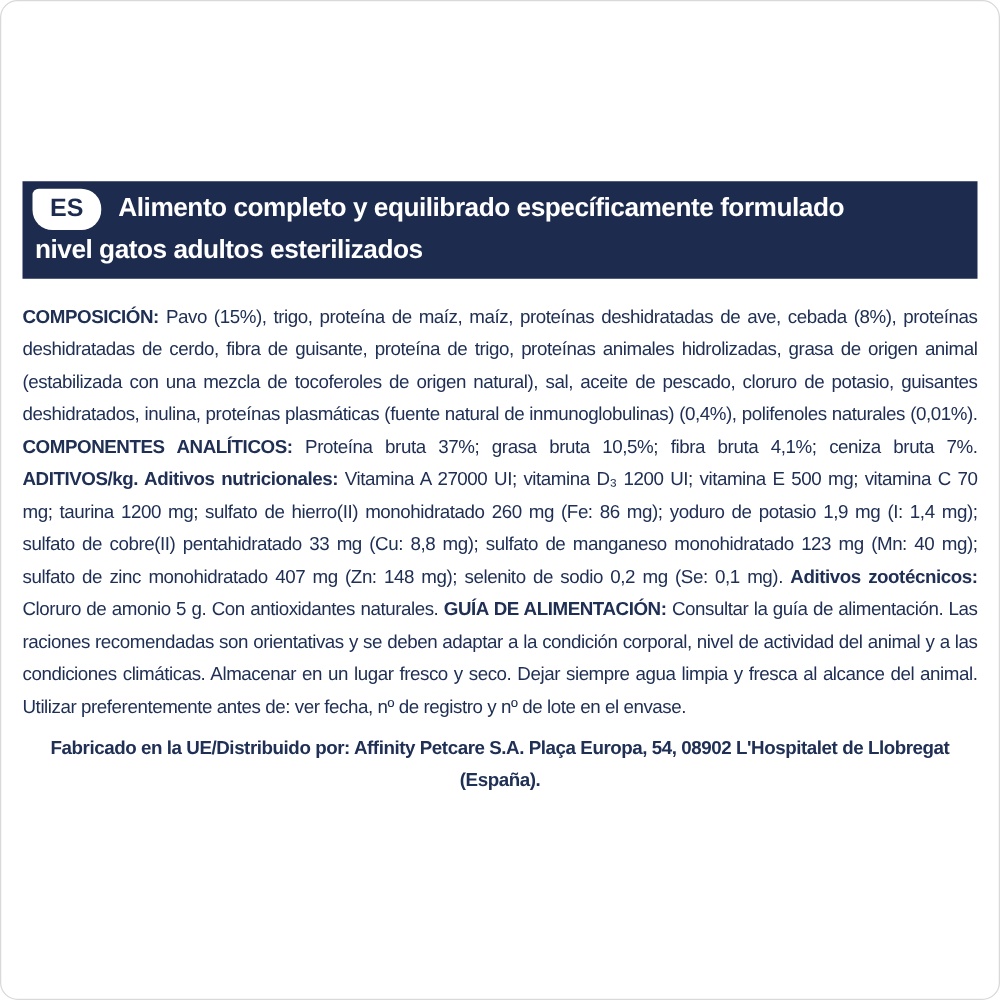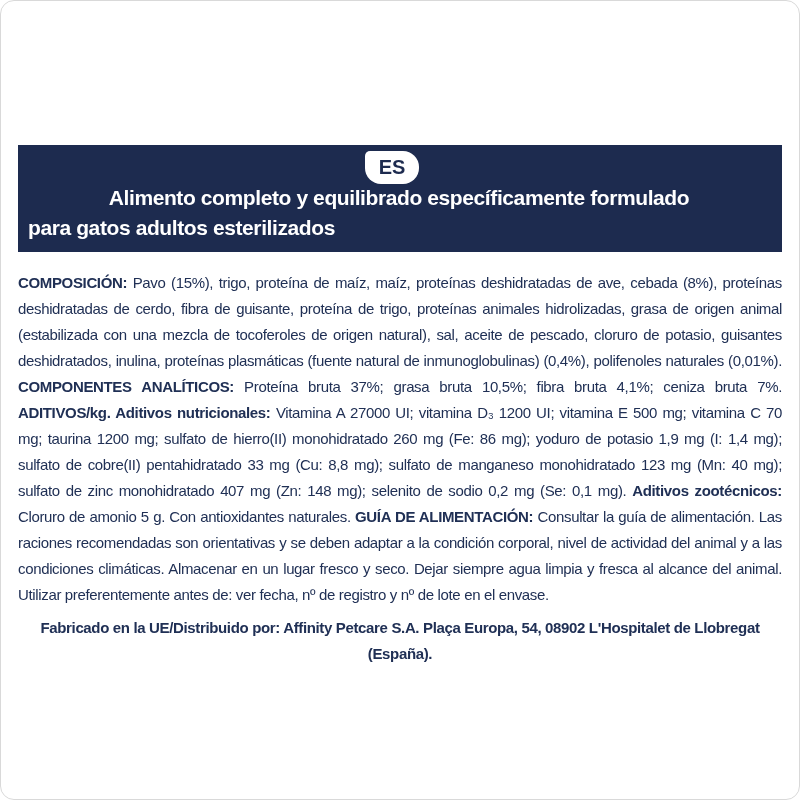--- a/index.html
+++ b/index.html
@@ -29,21 +29,20 @@
   }
   .header-band{
     margin-top:145px;
     background:var(--navy);
     color:var(--white);
     padding:6px 10px 9px 8px;
   }
   .header-row{
     display:flex;
     align-items:center;
-    flex-direction:column;
   }
   .es-badge{
     flex:0 0 auto;
     background:var(--white);
     color:var(--navy);
     font-weight:bold;
     font-size:20px;
     line-height:1;
     padding:6px 14px 7px 14px;
     border-radius:5px 16px 16px 16px;
@@ -87,20 +86,20 @@
 
 <div class="page-frame"></div>
 
 <div class="sheet">
 
   <div class="header-band">
     <div class="header-row">
       <span class="es-badge">ES</span>
       <span class="header-line1">Alimento completo y equilibrado específicamente formulado</span>
     </div>
-    <div class="header-line2">para gatos adultos esterilizados</div>
+    <div class="header-line2">nivel gatos adultos esterilizados</div>
   </div>
 
   <p class="body-text"><b>COMPOSICIÓN: </b><span>Pavo (15%), trigo, proteína de maíz, maíz, proteínas deshidratadas de ave, cebada (8%), proteínas deshidratadas de cerdo, fibra de guisante, proteína de trigo, proteínas animales hidrolizadas, grasa de origen animal (estabilizada con una mezcla de tocoferoles de origen natural), sal, aceite de pescado, cloruro de potasio, guisantes deshidratados, inulina, proteínas plasmáticas (fuente natural de inmunoglobulinas) (0,4%), polifenoles naturales (0,01%). </span><b>COMPONENTES ANALÍTICOS: </b><span>Proteína bruta 37%; grasa bruta 10,5%; fibra bruta 4,1%; ceniza bruta 7%. </span><b>ADITIVOS/kg. Aditivos nutricionales: </b><span>Vitamina A 27000 UI; vitamina D₃ 1200 UI; vitamina E 500 mg; vitamina C 70 mg; taurina 1200 mg; sulfato de hierro(II) monohidratado 260 mg (Fe: 86 mg); yoduro de potasio 1,9 mg (I: 1,4 mg); sulfato de cobre(II) pentahidratado 33 mg (Cu: 8,8 mg); sulfato de manganeso monohidratado 123 mg (Mn: 40 mg); sulfato de zinc monohidratado 407 mg (Zn: 148 mg); selenito de sodio 0,2 mg (Se: 0,1 mg). </span><b>Aditivos zootécnicos: </b><span>Cloruro de amonio 5 g. Con antioxidantes naturales. </span><b>GUÍA DE ALIMENTACIÓN: </b><span>Consultar la guía de alimentación. Las raciones recomendadas son orientativas y se deben adaptar a la condición corporal, nivel de actividad del animal y a las condiciones climáticas. Almacenar en un lugar fresco y seco. Dejar siempre agua limpia y fresca al alcance del animal. Utilizar preferentemente antes de: ver fecha, nº de registro y nº de lote en el envase.</span></p>
 
   <p class="footer-text"><b>Fabricado en la UE/Distribuido por: Affinity Petcare S.A. Plaça Europa, 54, 08902 L'Hospitalet de Llobregat (España).</b></p>
 
 </div>
 
 </body></html>

